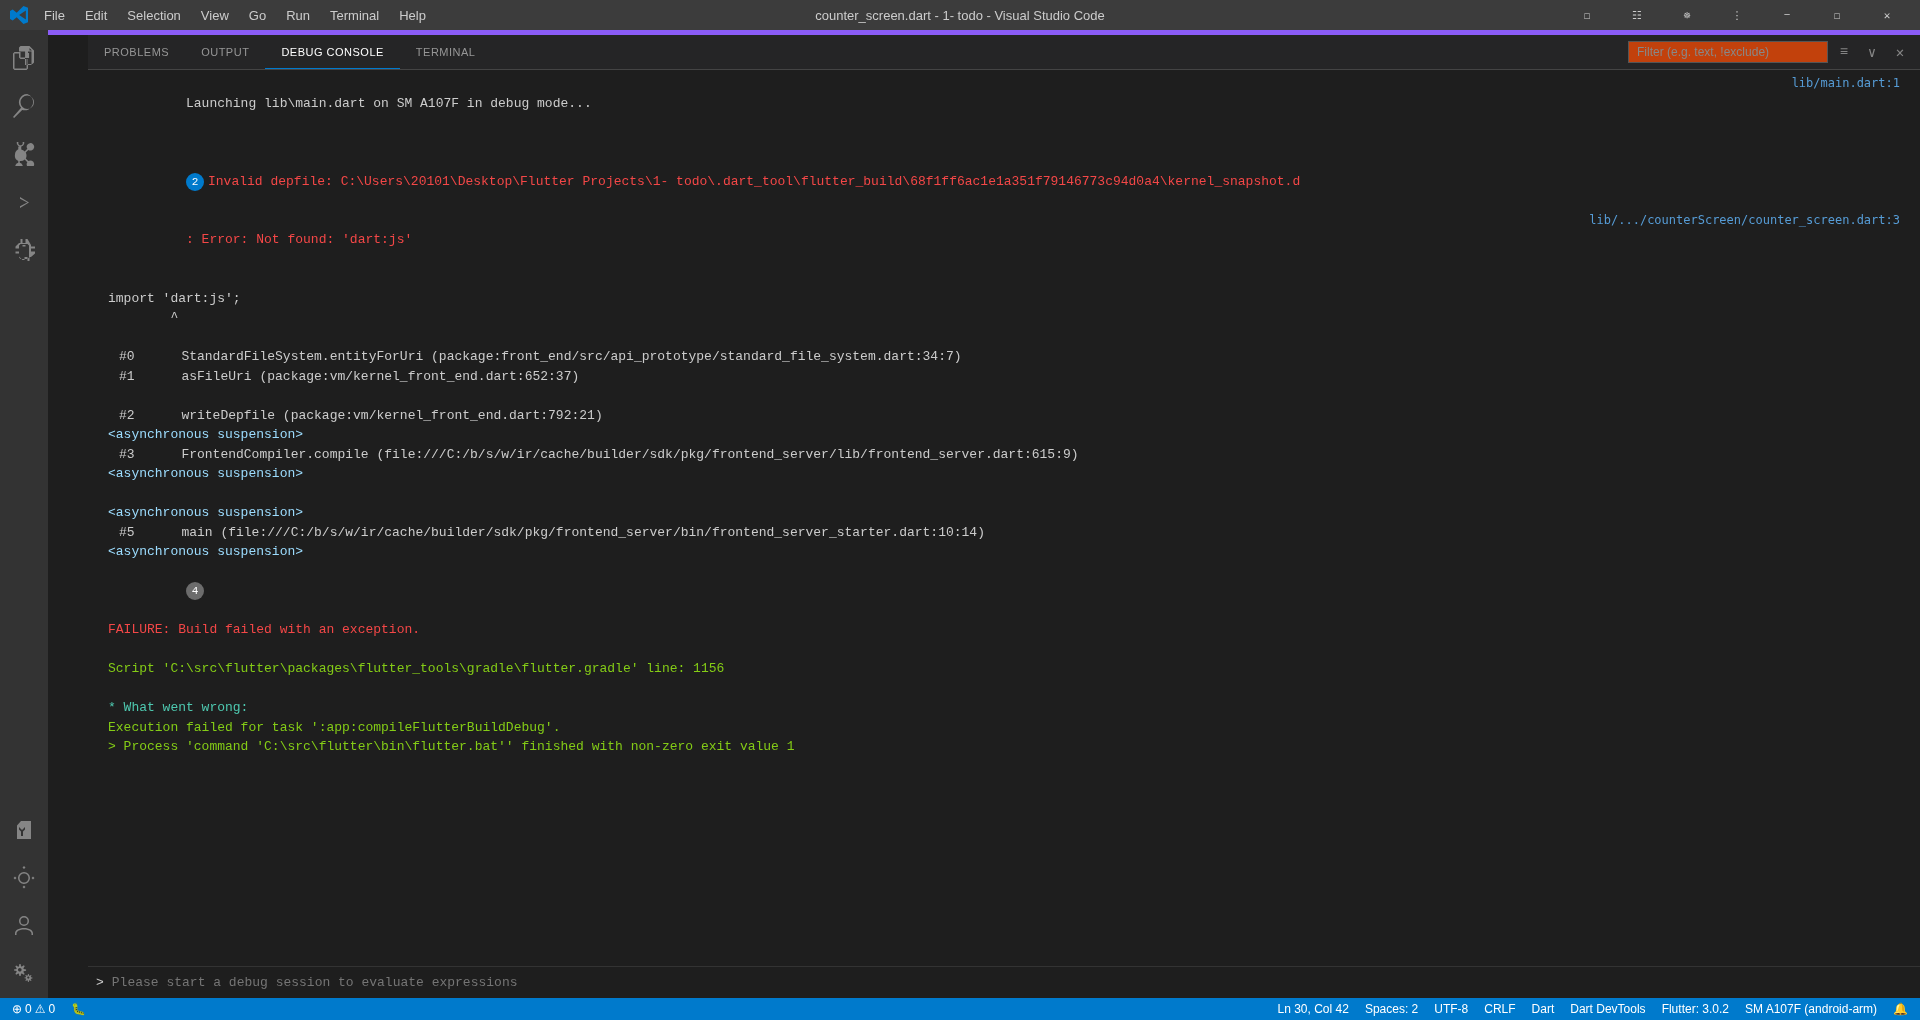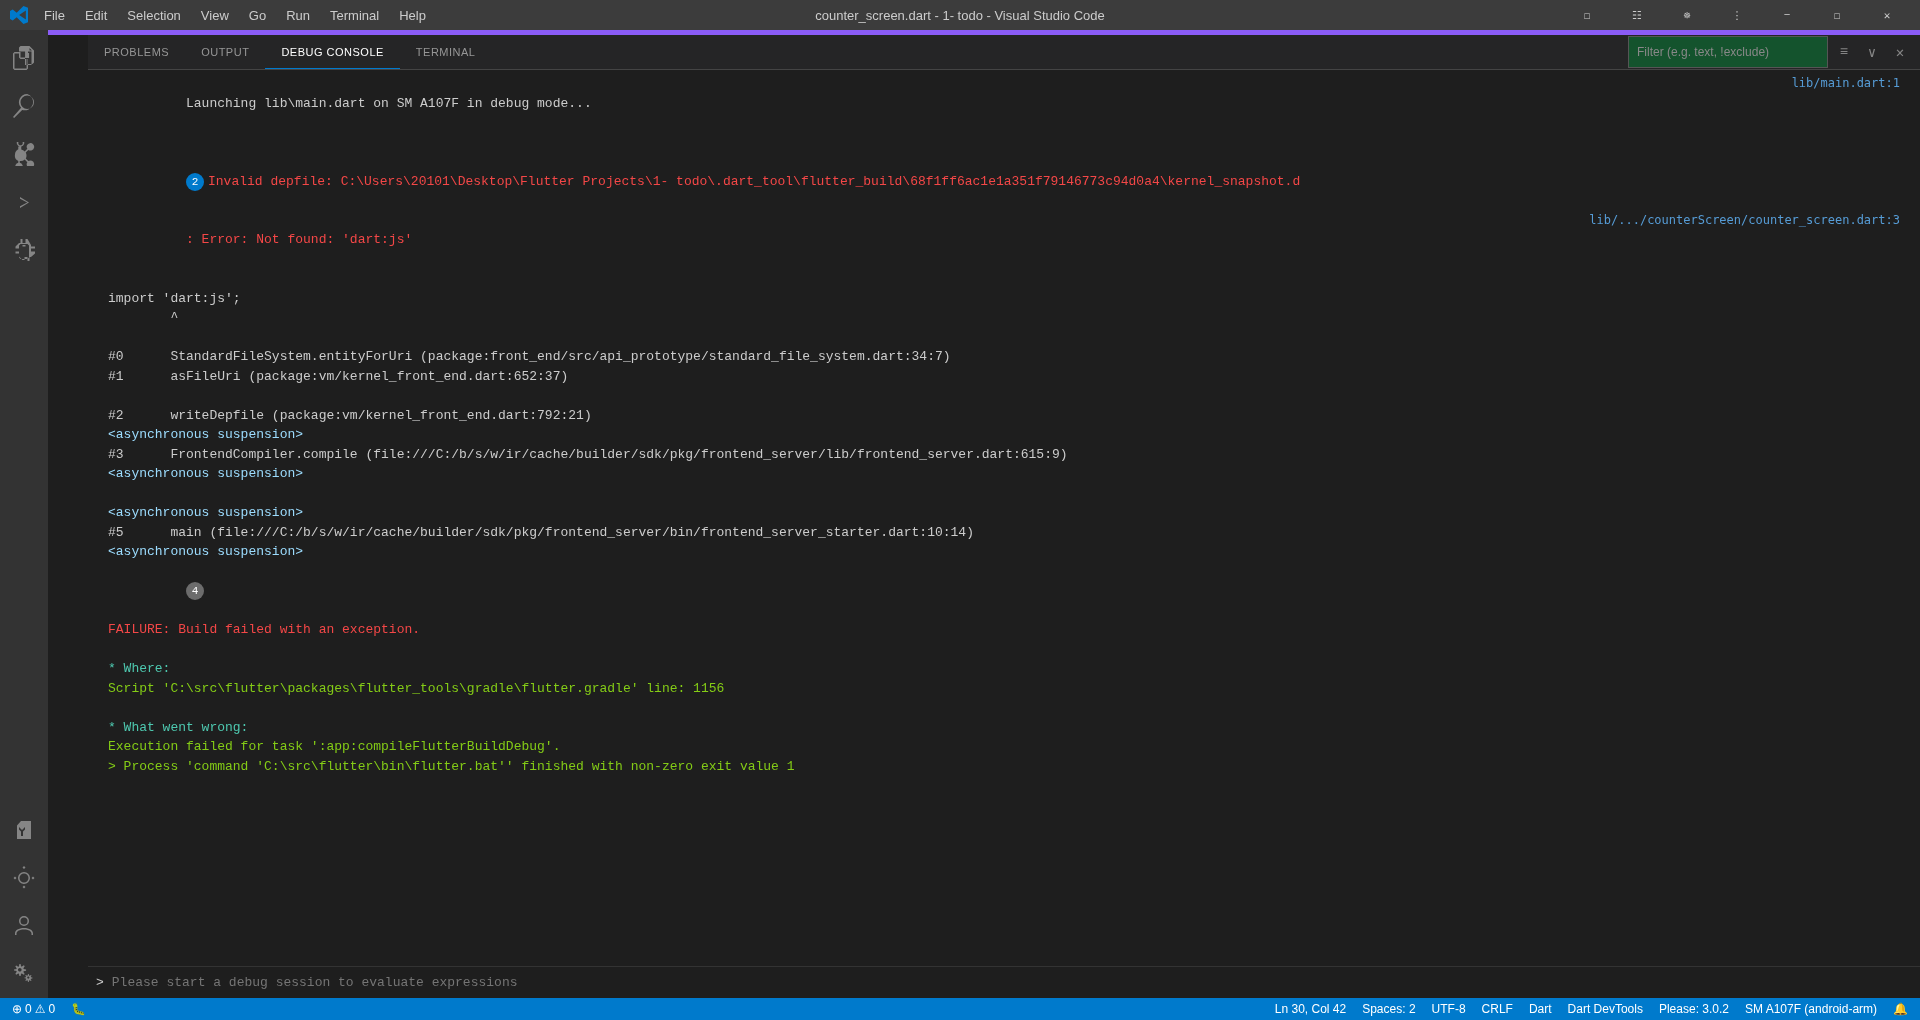--- a/index.html
+++ b/index.html
@@ -144,27 +144,27 @@
     }
 
     #panel-tabs-right {
       margin-left: auto;
       display: flex;
       align-items: center;
       gap: 4px;
       padding-right: 8px;
     }
     #filter-input {
-      background: #14532d;
+      background: #c2410c;
       border: 1px solid #555;
       color: #cccccc;
       padding: 2px 8px;
       font-size: 12px;
       width: 200px;
-      height: 32px;
+      height: 22px;
       font-family: 'Segoe UI', sans-serif;
     }
     #filter-input::placeholder { color: #888; }
     .panel-icon-btn {
       width: 24px;
       height: 24px;
       display: flex;
       align-items: center;
       justify-content: center;
       cursor: pointer;
@@ -185,21 +185,21 @@
 
     .console-line {
       padding: 0 20px;
       line-height: 1.5;
       white-space: pre;
       font-family: 'Consolas', 'Courier New', monospace;
       font-size: 13px;
     }
     .console-line.info { color: #cccccc; }
     .console-line.error { color: #f44747; }
-    .console-line.stack { color: #cccccc; }
+    .console-line.stack { color: #cccccc; margin-left: 11px; }
     .console-line.async { color: #9cdcfe; }
     .console-line.failure { color: #f44747; }
     .console-line.section { color: #4ec9b0; }
     .console-line.normal { color: #84cc16; font-family: Liberation Mono, monospace; }
 
     .badge {
       display: inline-block;
       background: #007acc;
       color: white;
       border-radius: 50%;
@@ -411,21 +411,20 @@
         <div class="console-line async"><span>&lt;asynchronous suspension&gt;</span></div>
         <div class="console-line stack"><span>#5      main (file:///C:/b/s/w/ir/cache/builder/sdk/pkg/frontend_server/bin/frontend_server_starter.dart:10:14)</span></div>
         <div class="console-line async"><span>&lt;asynchronous suspension&gt;</span></div>
 
         <div class="console-line">
           <span class="badge gray">4</span>
         </div>
 
         <div class="console-line failure"><span>FAILURE: Build failed with an exception.</span></div>
         <div class="console-line">&nbsp;</div>
-        <div class="console-line section"><span>* Where:</span></div>
         <div class="console-line normal"><span>Script 'C:\src\flutter\packages\flutter_tools\gradle\flutter.gradle' line: 1156</span></div>
         <div class="console-line">&nbsp;</div>
         <div class="console-line section"><span>* What went wrong:</span></div>
         <div class="console-line normal"><span>Execution failed for task ':app:compileFlutterBuildDebug'.</span></div>
         <div class="console-line normal"><span>&gt; Process 'command 'C:\src\flutter\bin\flutter.bat'' finished with non-zero exit value 1</span></div>
       </div>
 
       <div id="console-input-row">
         <span id="console-prompt">&gt;</span>
         <input id="console-input" type="text" placeholder="Please start a debug session to evaluate expressions" style="">
@@ -458,21 +457,21 @@
   <div class="status-item">
     <span>CRLF</span>
   </div>
   <div class="status-item">
     <span>Dart</span>
   </div>
   <div class="status-item">
     <span>Dart DevTools</span>
   </div>
   <div class="status-item">
-    <span>Please: 3.0.2</span>
+    <span>Flutter: 3.0.2</span>
   </div>
   <div class="status-item">
     <span>SM A107F (android-arm)</span>
   </div>
   <div class="status-item">
     <span>🔔</span>
   </div>
 </div>
 
 </body></html>

